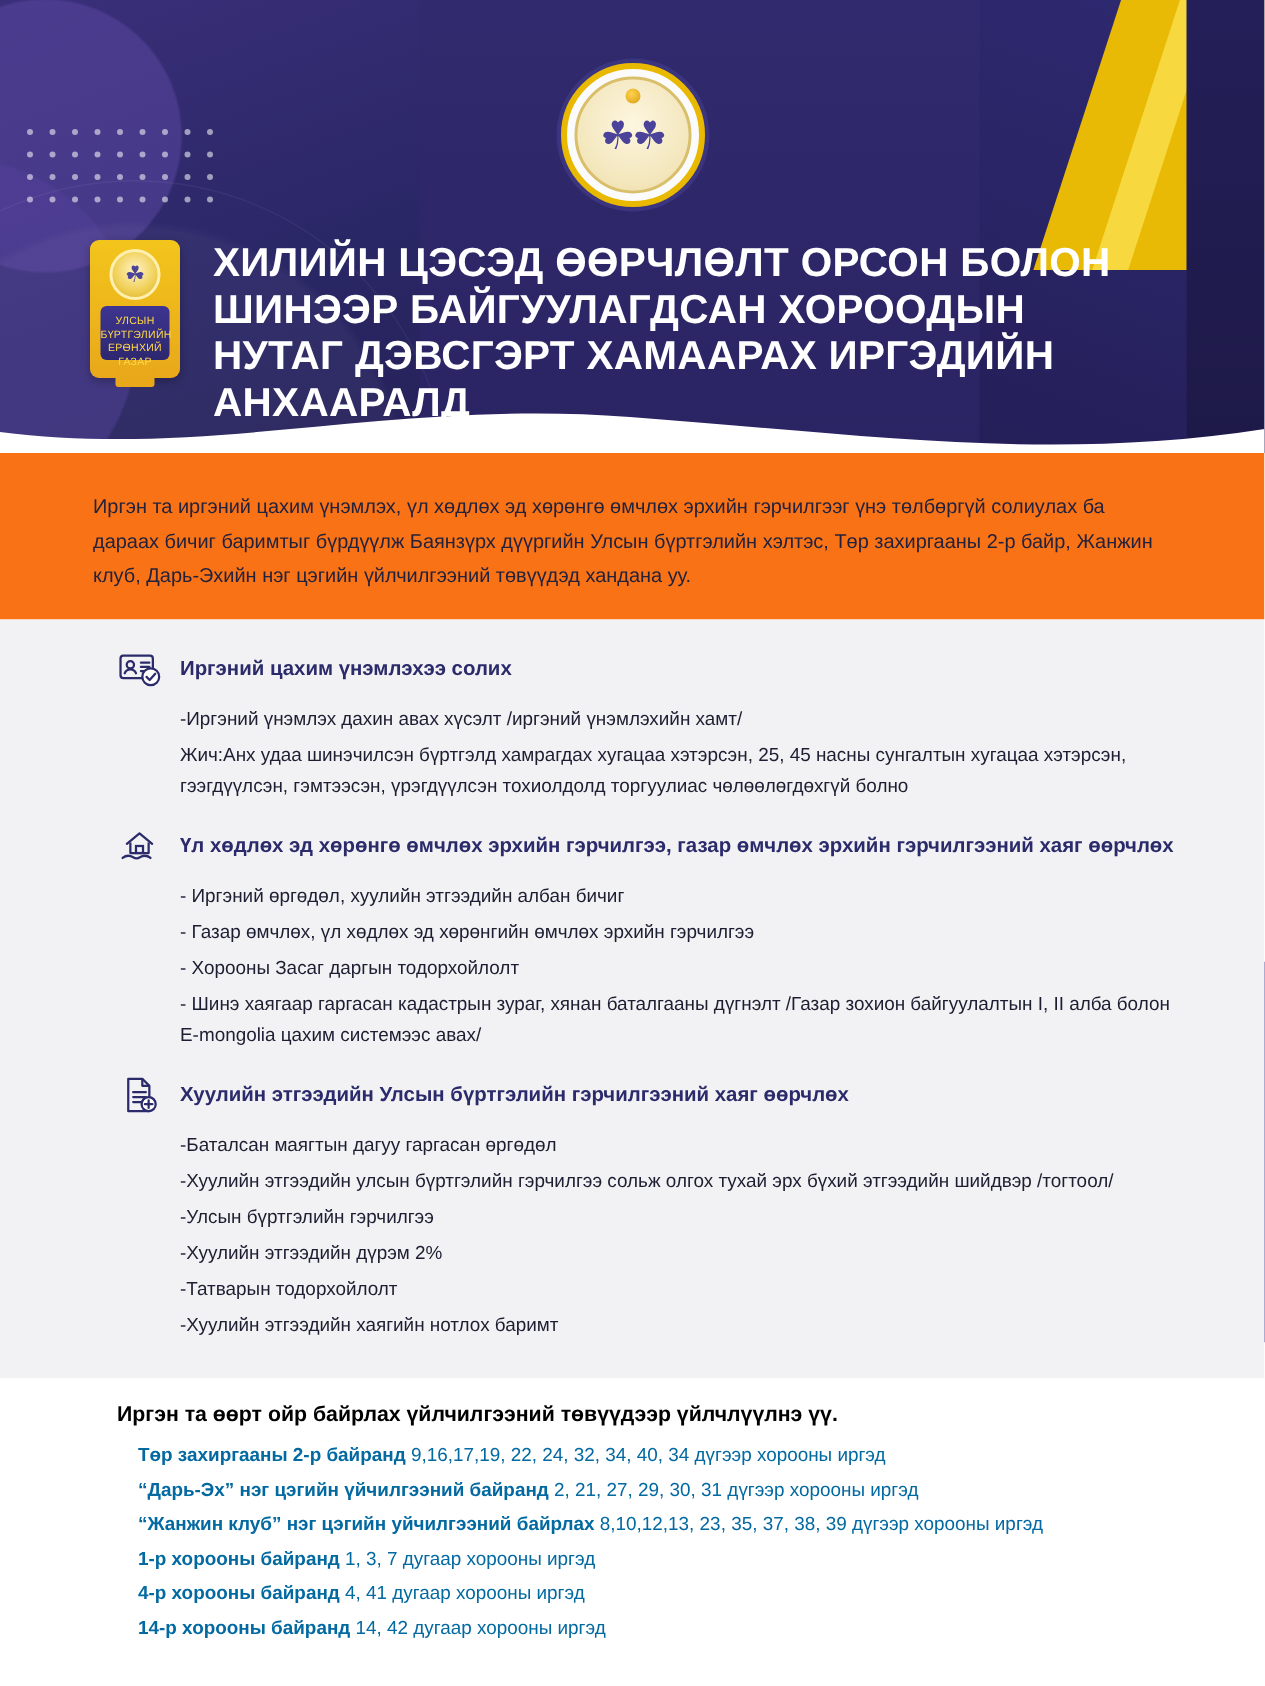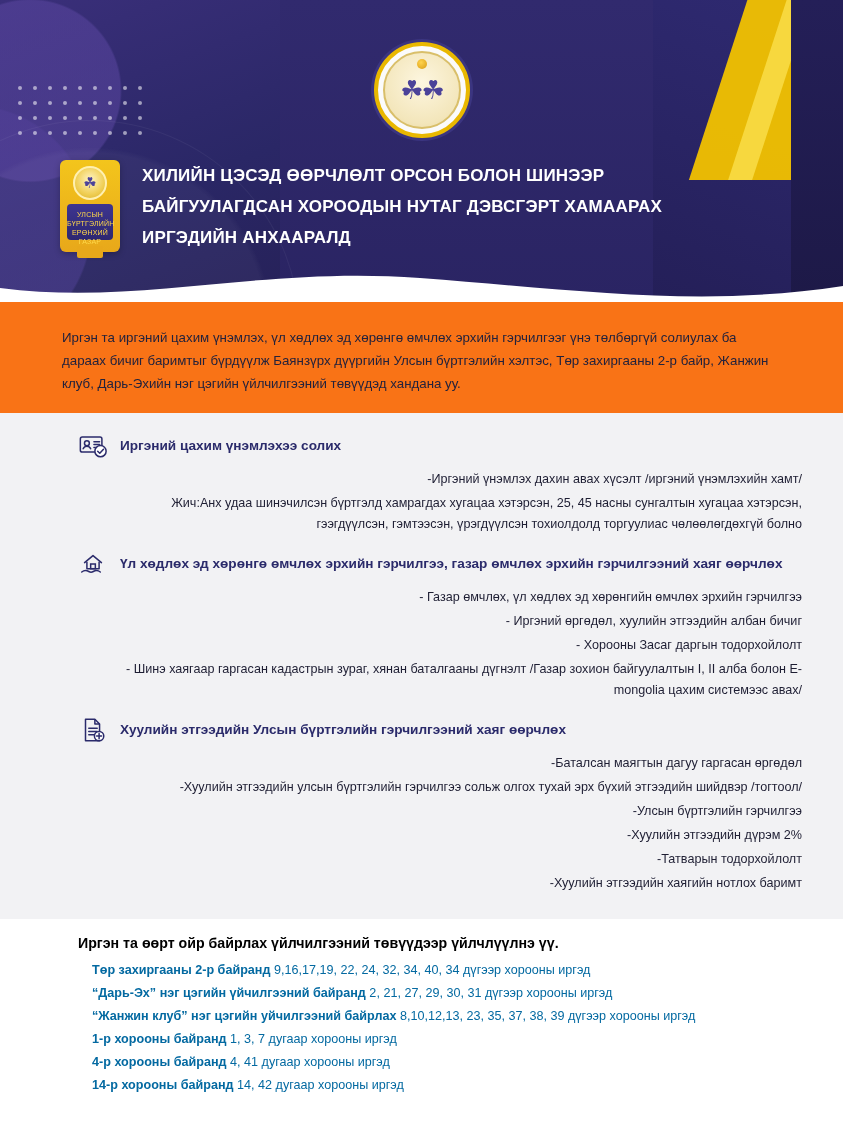--- a/index.html
+++ b/index.html
@@ -121,58 +121,58 @@
     background: linear-gradient(180deg,#3d3590,#2d2770);
     color:#ffd84a; font-size:7px; line-height:9px; text-align:center;
     padding-top: 6px; letter-spacing: .2px;
   }
   .badge-strip {
     position:absolute; bottom:-6px; left:50%; transform:translateX(-50%);
     width: 26px; height: 12px; background:#e8a81a; border-radius:2px;
   }
   .main-title {
     color: #ffffff;
-    font-size: 17px;
+    font-size: 27px;
     font-weight: bold;
     line-height: 31px;
     letter-spacing: .2px;
     text-transform: uppercase;
   }
 
   
   .intro {
     padding: 24px 60px 18px 62px;
     color: #23223c;
     font-size: 13.3px;
     line-height: 23px;
     background: #f97316;
   }
 
   
   .grey-block {
     background: #f2f2f4;
-    padding: 20px 41px 22px 78px;
+    padding: 20px 60px 22px 78px;
     position: relative;
   }
   .sec { margin-bottom: 16px; }
   .sec:last-child { margin-bottom: 0; }
   .sec-head {
     display: flex; align-items: flex-start; gap: 12px;
     margin-bottom: 8px;
   }
   .sec-icon {
     width: 30px; height: 30px; flex: 0 0 30px;
     color: #2b2b6b;
     margin-top: -2px;
   }
   .sec-title {
     color: #2b2b6b; font-weight: bold; font-size: 13.6px; line-height: 19px;
     padding-top: 3px;
   }
-  .sec-body { padding-left: 42px; text-align: right; }
+  .sec-body { padding-left: 42px; }
   .li {
     color: #1e1e33; font-size: 12.6px; line-height: 21px;
     margin-bottom: 3px;
   }
   .li-note { color:#1e1e33; font-size: 12.6px; line-height: 21px; }
 
   
   .bottom {
     background: #ffffff;
     padding: 16px 60px 30px 78px;
@@ -314,22 +314,22 @@
           <svg viewBox="0 0 32 32" width="30" height="30" fill="none" stroke="#2b2b6b" stroke-width="1.6">
             <path d="M7 14.5L16 7l9 7.5" stroke-linecap="round" stroke-linejoin="round"></path>
             <path d="M9.5 13.5V21h13v-7.5" stroke-linejoin="round"></path>
             <rect x="13.5" y="16" width="5" height="5"></rect>
             <path d="M4 24.5c2.5-2 5-2 7.5-.5 1.6 1 3.2 1 4.8 0 2.5-1.5 5-1.5 7.5.5" stroke-linecap="round"></path>
           </svg>
         </span>
         <div class="sec-title">Үл хөдлөх эд хөрөнгө өмчлөх эрхийн гэрчилгээ, газар өмчлөх эрхийн гэрчилгээний хаяг өөрчлөх</div>
       </div>
       <div class="sec-body">
+        <div class="li">- Иргэний өргөдөл, хуулийн этгээдийн албан бичиг</div>
         <div class="li">- Газар өмчлөх, үл хөдлөх эд хөрөнгийн өмчлөх эрхийн гэрчилгээ</div>
-        <div class="li">- Иргэний өргөдөл, хуулийн этгээдийн албан бичиг</div>
         <div class="li">- Хорооны Засаг даргын тодорхойлолт</div>
         <div class="li">- Шинэ хаягаар гаргасан кадастрын зураг, хянан баталгааны дүгнэлт /Газар зохион байгуулалтын I, II алба болон E-mongolia цахим системээс авах/</div>
       </div>
     </div>
 
     <div class="sec">
       <div class="sec-head">
         <span class="sec-icon">
           <svg viewBox="0 0 32 32" width="30" height="30" fill="none" stroke="#2b2b6b" stroke-width="1.6">
             <path d="M8 4.5h10l5 5v18H8z" stroke-linejoin="round"></path>

